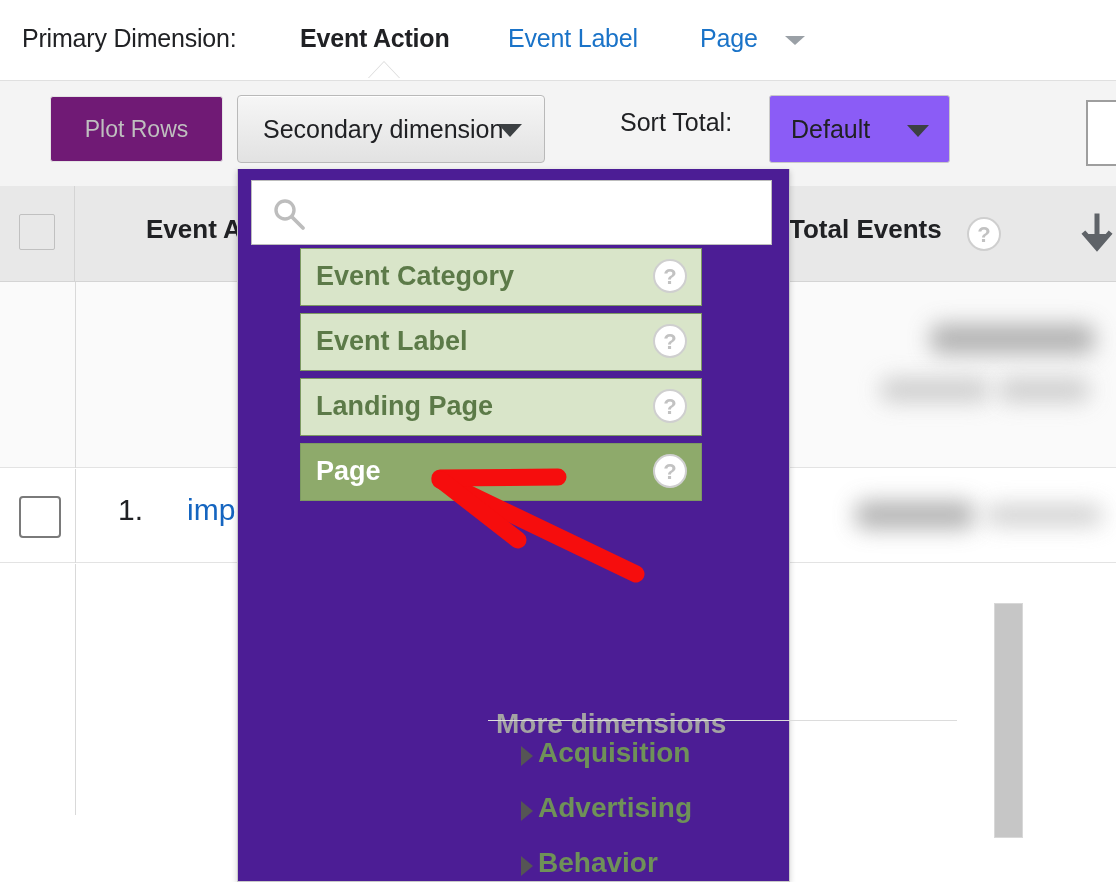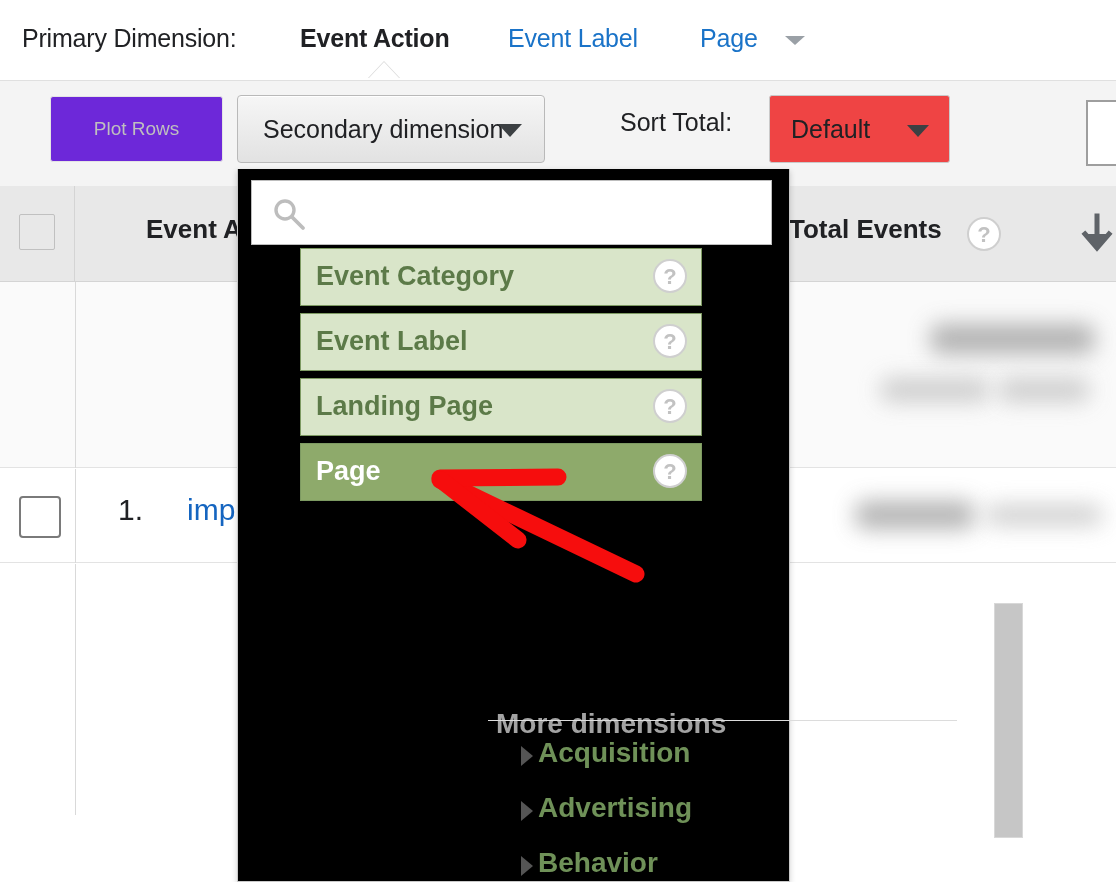--- a/index.html
+++ b/index.html
@@ -81,23 +81,23 @@
     left: 0; top: 81px;
     width: 1116px; height: 105px;
     background: #f4f4f4;
   }
   .btn-plot-rows {
     position: absolute;
     left: 50px; top: 15px;
     width: 173px; height: 66px;
     border: 1px solid #e4e4e4;
     border-radius: 3px;
-    background: #6d28d9;
+    background: #701a75;
     color: #bfbfbf;
-    font-size: 19px;
+    font-size: 23px;
     display: flex;
     align-items: center;
     justify-content: center;
     box-sizing: border-box;
   }
   .btn-secondary-dimension {
     position: absolute;
     left: 237px; top: 14px;
     width: 308px; height: 68px;
     border: 1px solid #b9b9b9;
@@ -128,21 +128,21 @@
     left: 620px; top: 27px;
     font-size: 25px;
     color: #202124;
   }
   .select-default {
     position: absolute;
     left: 769px; top: 14px;
     width: 181px; height: 68px;
     border: 1px solid #c9c9c9;
     border-radius: 3px;
-    background: #ef4444;
+    background: #8b5cf6;
     box-sizing: border-box;
     display: flex;
     align-items: center;
     cursor: pointer;
   }
   .select-default .sel-text {
     margin-left: 21px;
     font-size: 25px;
     color: #202124;
   }
@@ -313,21 +313,21 @@
     border-radius: 10px;
     opacity: 0.75;
   }
   .blob.light { background: #c5c5c5; opacity: 0.85; }
 
   
   #secondary-dimension-dropdown {
     position: absolute;
     left: 237px; top: 169px;
     width: 553px; height: 713px;
-    background: #000000;
+    background: #4c1d95;
     border: 1px solid #c9c9c9;
     border-top: none;
     box-sizing: border-box;
     box-shadow: 0 2px 6px rgba(0,0,0,0.18);
     z-index: 10;
   }
   .dd-search-wrap {
     position: absolute;
     left: 13px; top: 11px;
     width: 521px; height: 65px;

